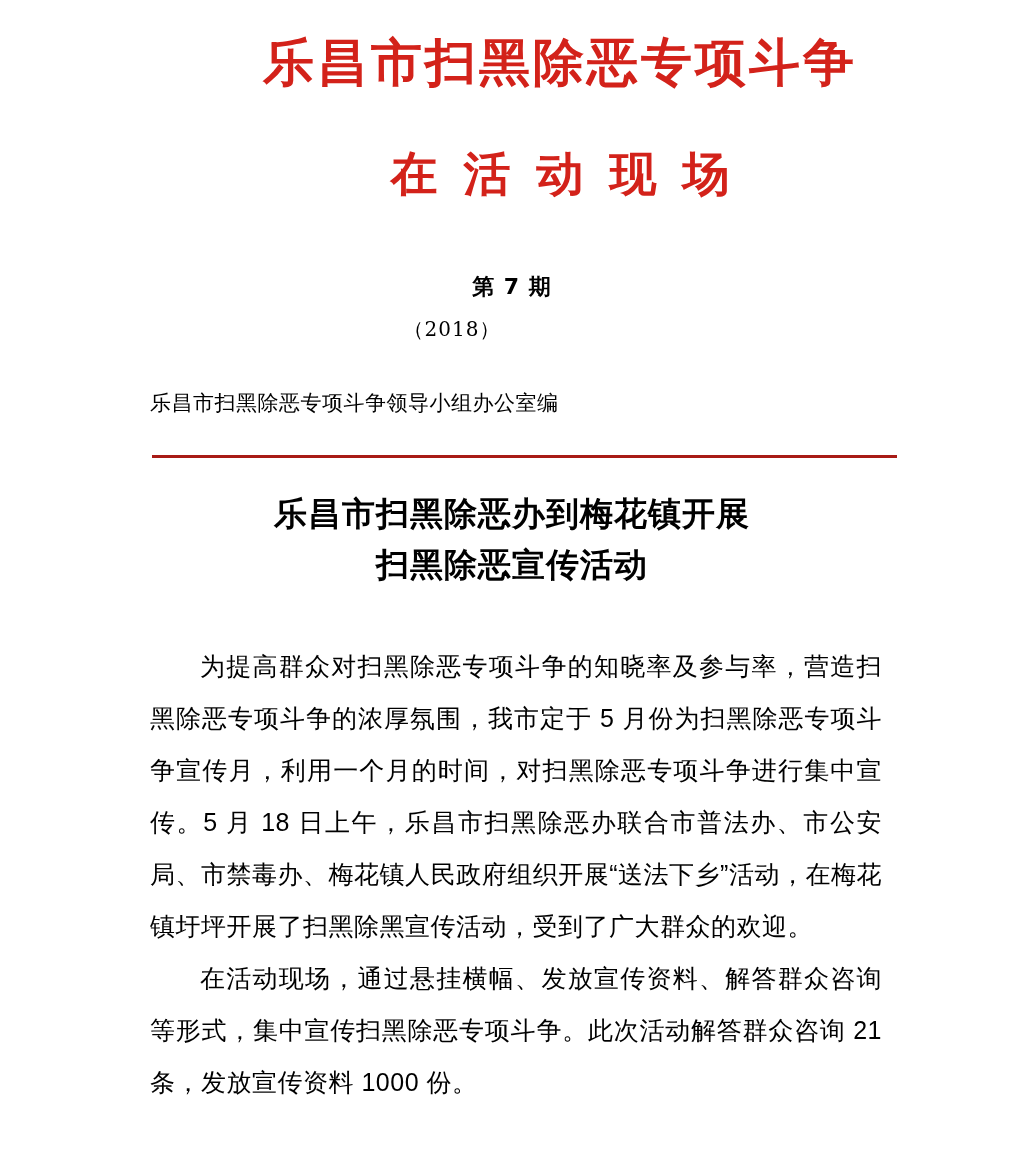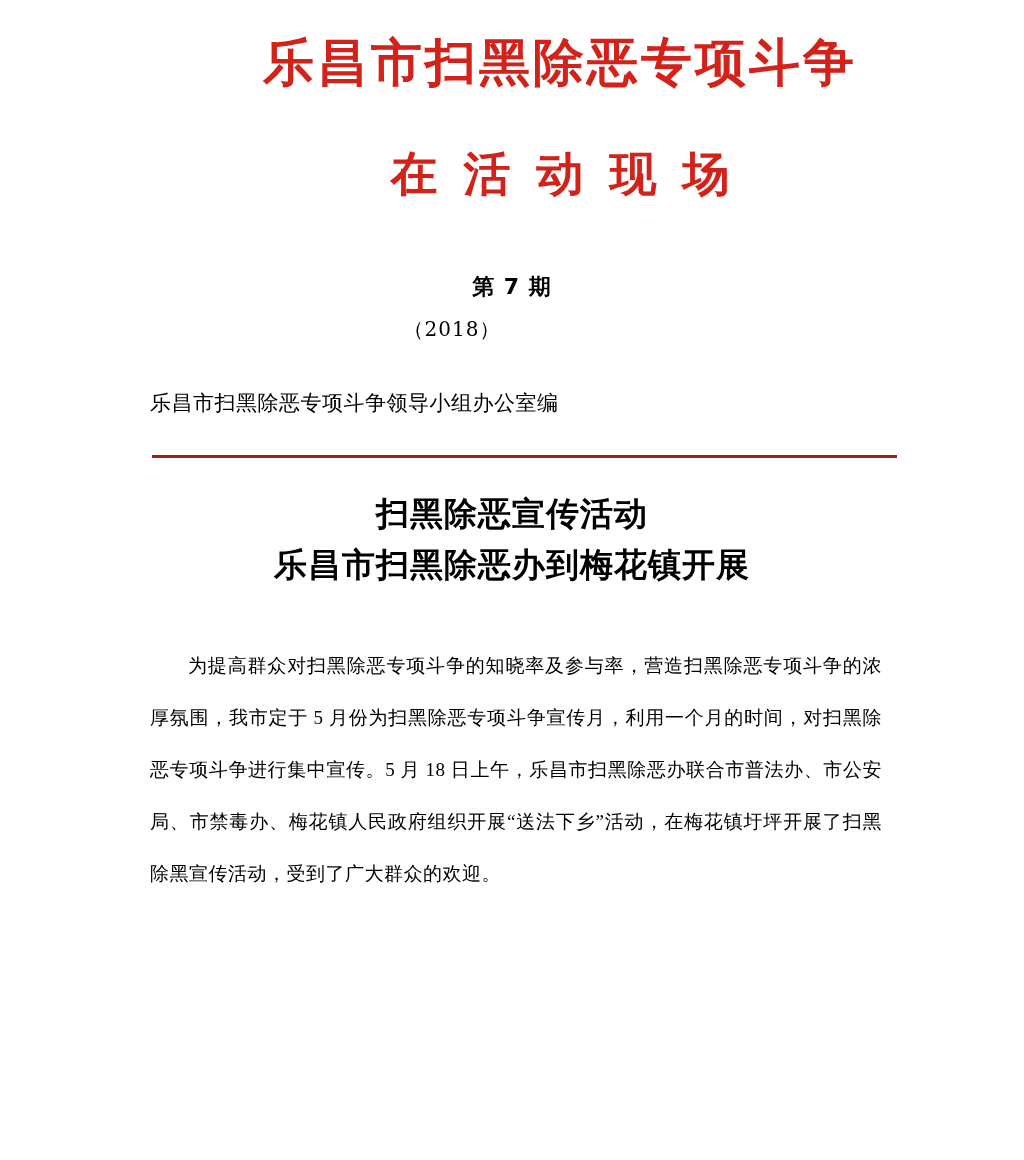--- a/index.html
+++ b/index.html
@@ -114,22 +114,22 @@
     letter-spacing: 1px;
   }
   .headline-line { display: block; }
 
   
   .body-text {
     position: absolute;
     left: 150px;
     top: 640px;
     width: 732px;
-    font-family: Liberation Serif, serif;
-    font-size: 19px;
+    font-family: Liberation Sans, sans-serif;
+    font-size: 25px;
     line-height: 52px;
     text-align: justify;
     text-justify: inter-ideograph;
     letter-spacing: 0.5px;
   }
   .body-paragraph {
     margin: 0;
     text-indent: 2em;
   }
 </style>
@@ -145,19 +145,20 @@
 
 <div class="issue-year">（2018）</div>
 
 <div class="publisher-row">
   <span class="publisher-org">乐昌市扫黑除恶专项斗争领导小组办公室编</span>
 </div>
 
 <div class="divider"></div>
 
 <div class="headline">
+  <span class="headline-line">乐昌市扫黑除恶办到梅花镇开展</span>
   <span class="headline-line">扫黑除恶宣传活动</span>
-  <span class="headline-line">乐昌市扫黑除恶办到梅花镇开展</span>
 </div>
 
 <div class="body-text">
   <p class="body-paragraph">为提高群众对扫黑除恶专项斗争的知晓率及参与率，营造扫黑除恶专项斗争的浓厚氛围，我市定于 5 月份为扫黑除恶专项斗争宣传月，利用一个月的时间，对扫黑除恶专项斗争进行集中宣传。5 月 18 日上午，乐昌市扫黑除恶办联合市普法办、市公安局、市禁毒办、梅花镇人民政府组织开展“送法下乡”活动，在梅花镇圩坪开展了扫黑除黑宣传活动，受到了广大群众的欢迎。</p>
+  <p class="body-paragraph">在活动现场，通过悬挂横幅、发放宣传资料、解答群众咨询等形式，集中宣传扫黑除恶专项斗争。此次活动解答群众咨询 21 条，发放宣传资料 1000 份。</p>
 </div>
 
 </body></html>

